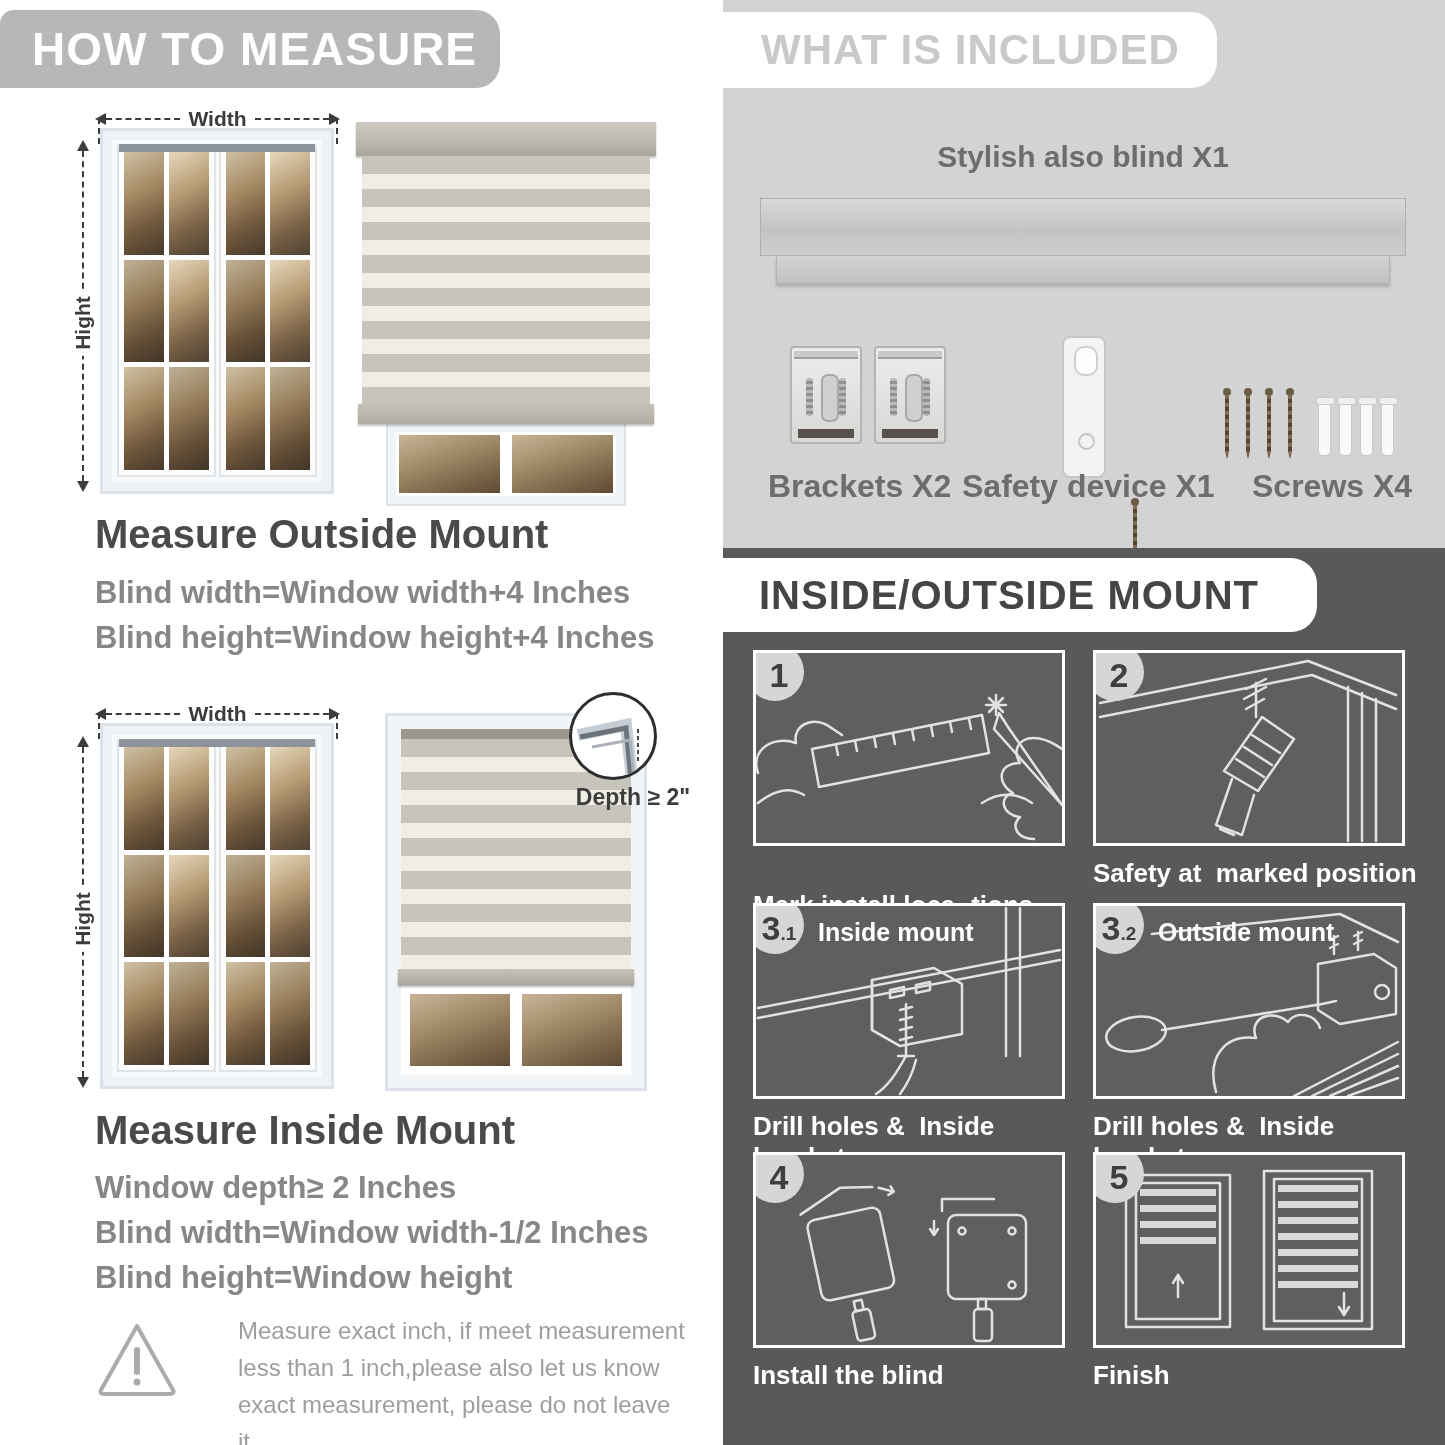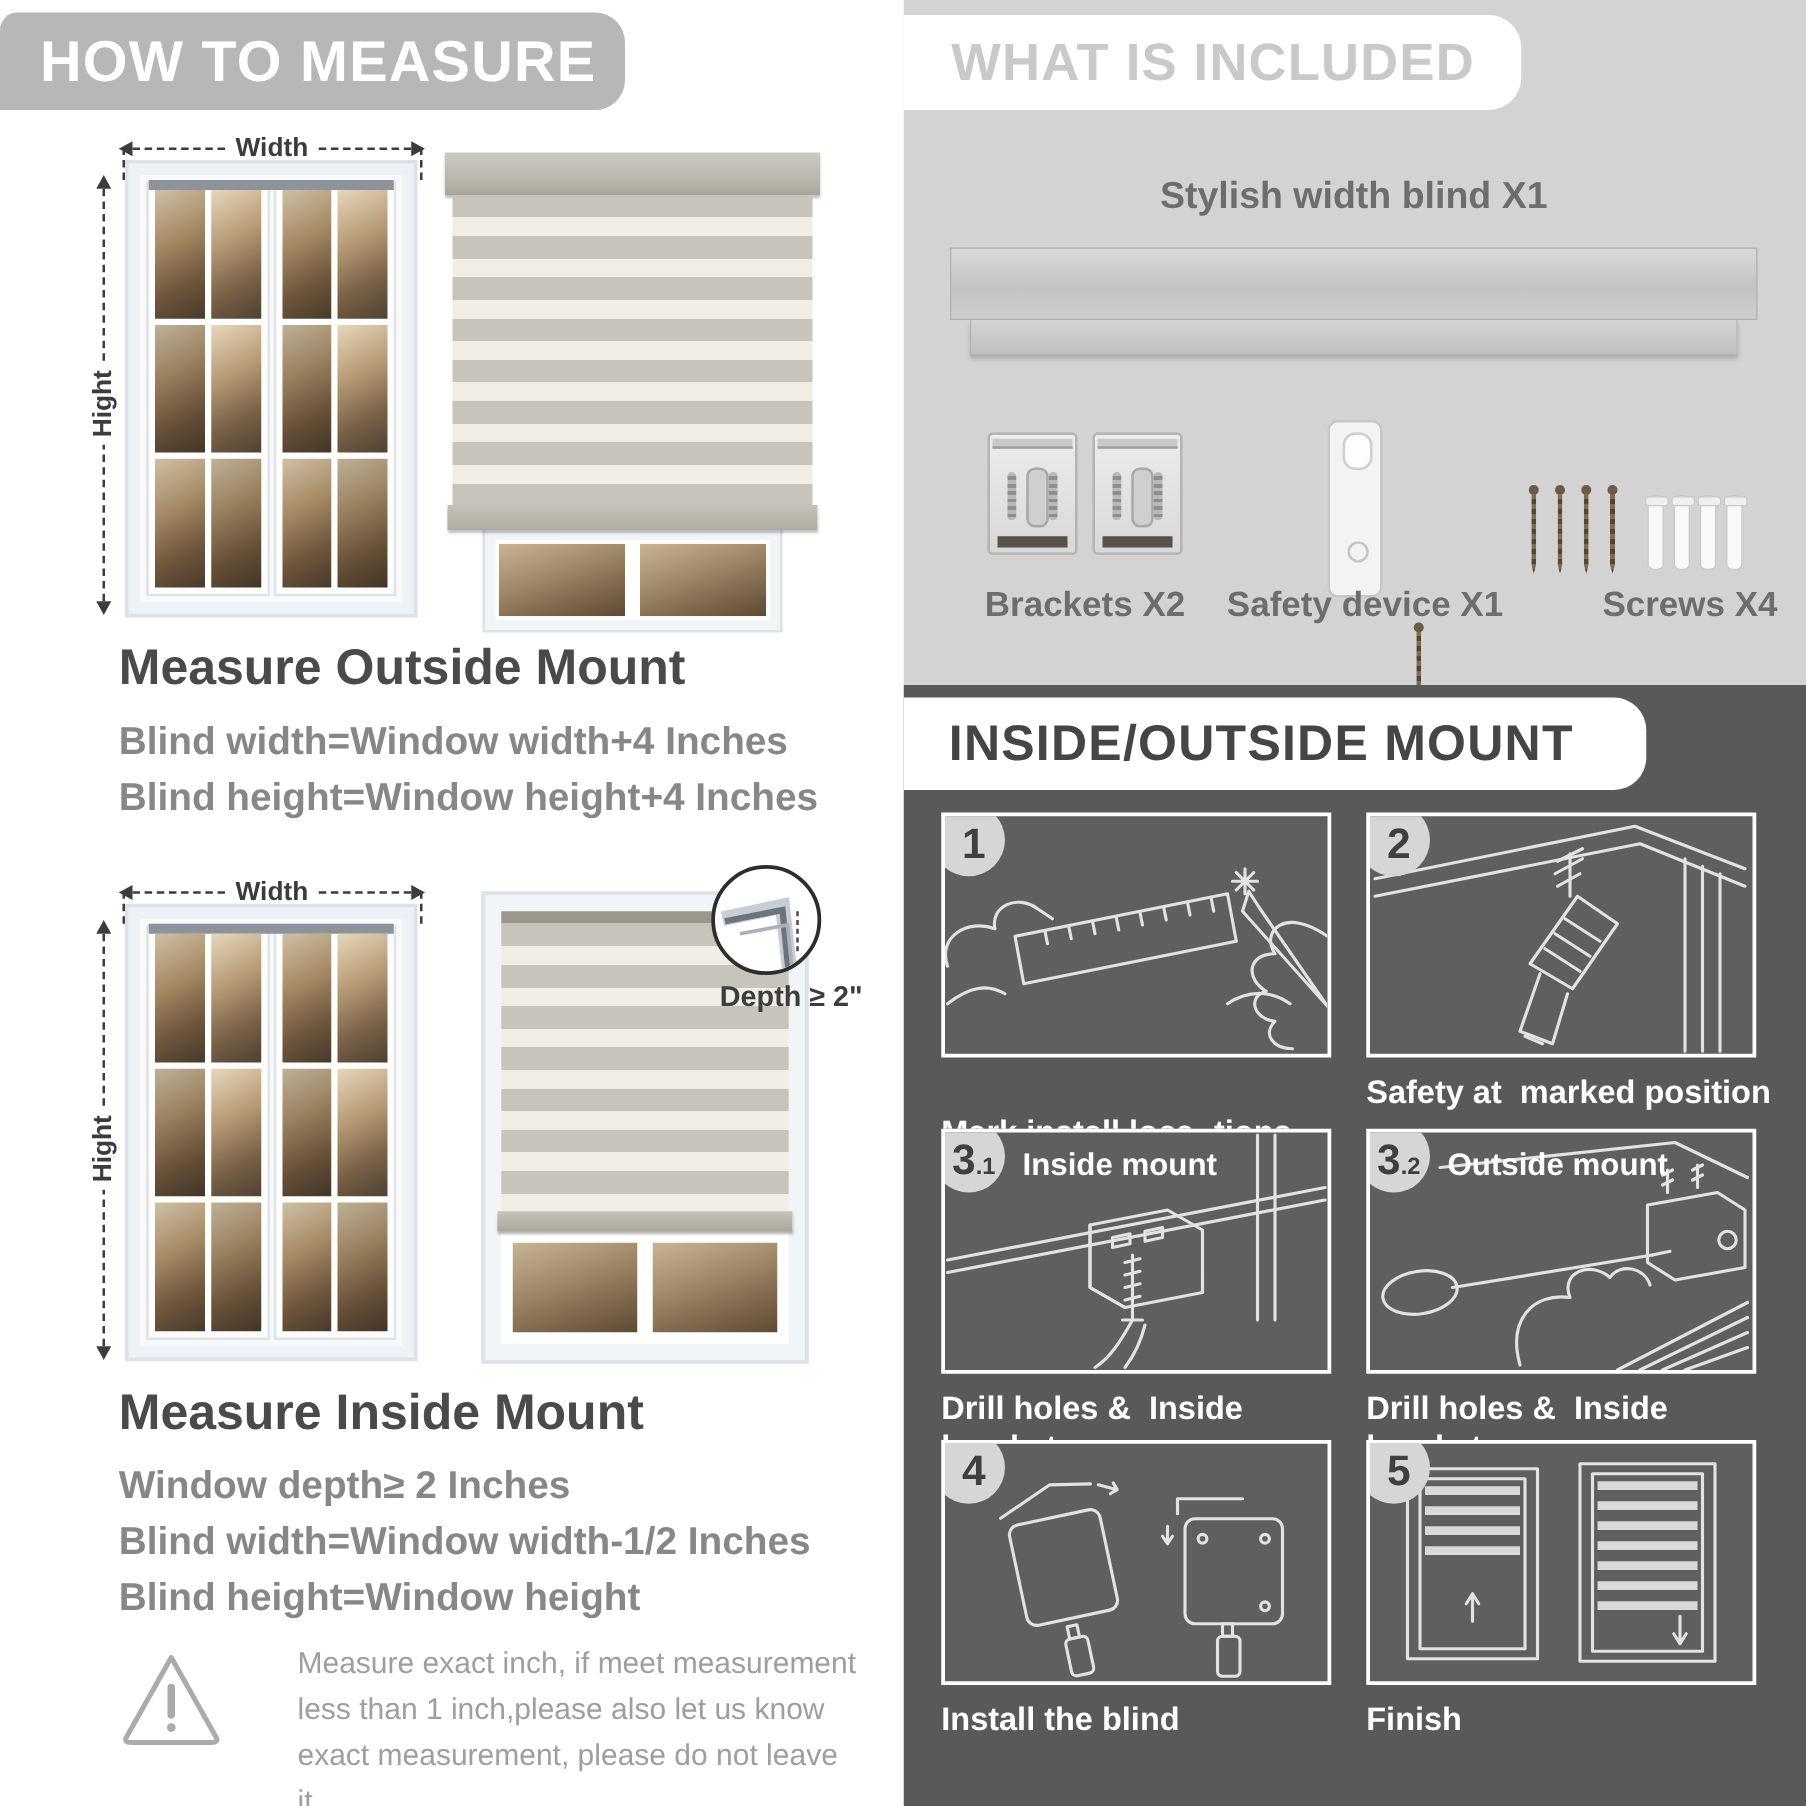--- a/index.html
+++ b/index.html
@@ -103,21 +103,21 @@
     left:760px; top:198px; width:646px; height:58px;
     background:linear-gradient(180deg,#d9d9d7 0%,#c3c3c1 55%,#cdcdcb 100%);
     border:1px solid #aeaeac;
   }
   .headrail-lip {
     left:776px; top:256px; width:614px; height:28px;
     background:linear-gradient(180deg,#d3d3d1 0%,#c0c0be 100%);
     border:1px solid #b2b2b0; border-top:none;
     box-shadow:0 3px 3px rgba(0,0,0,.18);
   }
-  .part-lbl { font-size:28px; font-weight:bold; color:#6d6d6d; text-align:center; }
+  .part-lbl { font-size:32px; font-weight:bold; color:#6d6d6d; text-align:left; }
 
   .panel-dark { left:723px; top:548px; width:722px; height:897px; background:#595959; }
   .banner-iom {
     left:723px; top:558px; width:594px; height:74px; background:#ffffff;
     border-radius:0 26px 26px 0;
     color:#454545; font-weight:bold; font-size:40px; line-height:74px; padding-left:36px; letter-spacing:1px;
   }
   .step {
     width:312px; height:196px; border:3px solid #ffffff; background:#5f5f5f; overflow:hidden;
   }
@@ -282,21 +282,21 @@
 
 <svg class="abs" style="left:95px; top:1320px;" width="84" height="78" viewBox="0 0 84 78">
   <path d="M42,6 L78,70 Q80,74 74,74 L10,74 Q4,74 6,70 Z" fill="none" stroke="#ababab" stroke-width="4" stroke-linejoin="round"></path>
   <line x1="42" y1="30" x2="42" y2="52" stroke="#ababab" stroke-width="6" stroke-linecap="round"></line>
   <circle cx="42" cy="62" r="3.5" fill="#ababab"></circle>
 </svg>
 <div class="abs warn-text" style="left:238px; top:1312px; width:450px;">Measure exact inch, if meet measurement less than 1 inch,please also let us know exact measurement, please do not leave it</div>
 
 <div class="abs panel-light"></div>
 <div class="abs banner-wii">WHAT IS INCLUDED</div>
-<div class="abs product-lbl" style="left:813px; top:140px; width:540px;">Stylish width blind X1</div>
+<div class="abs product-lbl" style="left:813px; top:140px; width:540px;">Stylish also blind X1</div>
 
 <div class="abs headrail"></div>
 <div class="abs headrail-lip"></div>
 
 <div class="abs row" style="left:790px; top:346px; gap:12px;">
   <div class="bracket">
     <div class="flange"></div>
     <div class="scr1"></div>
       <div class="scr2"></div>
   </div>

